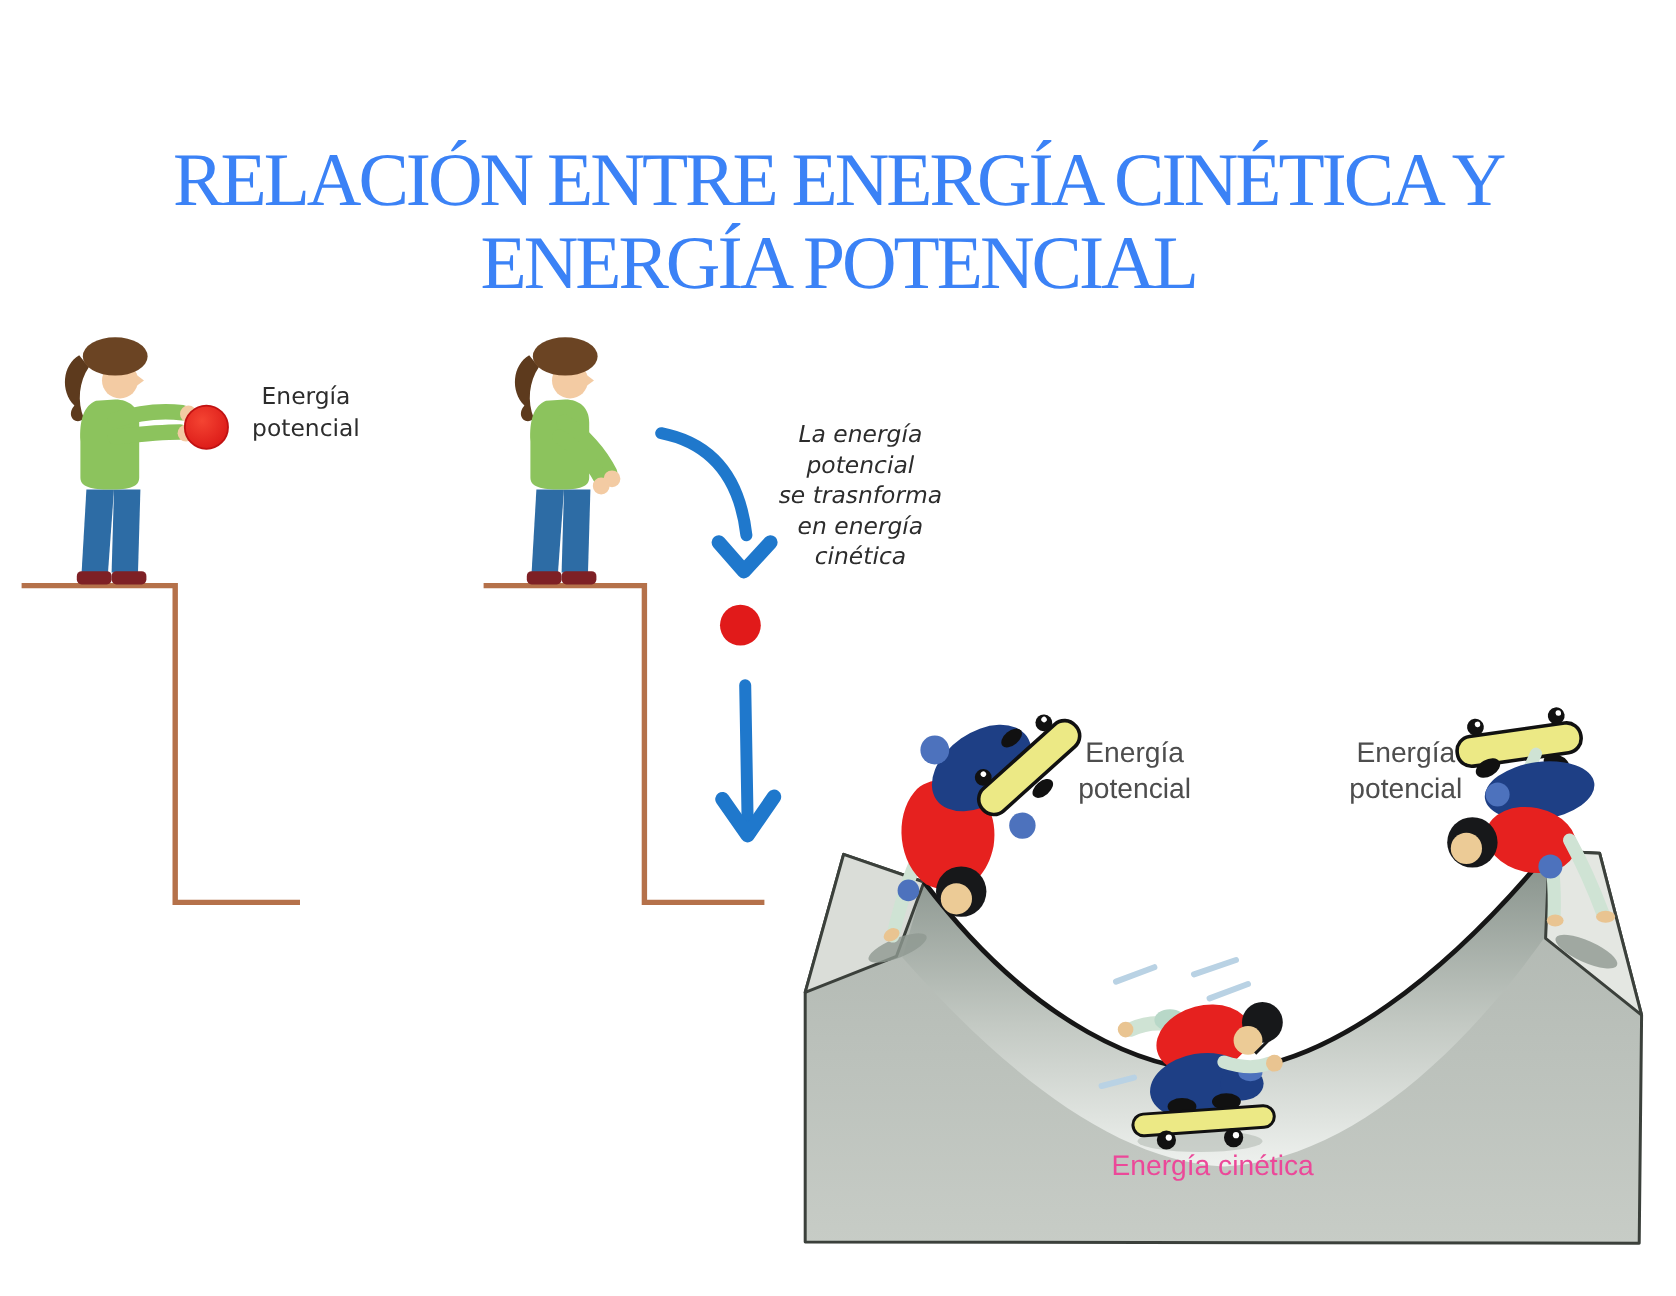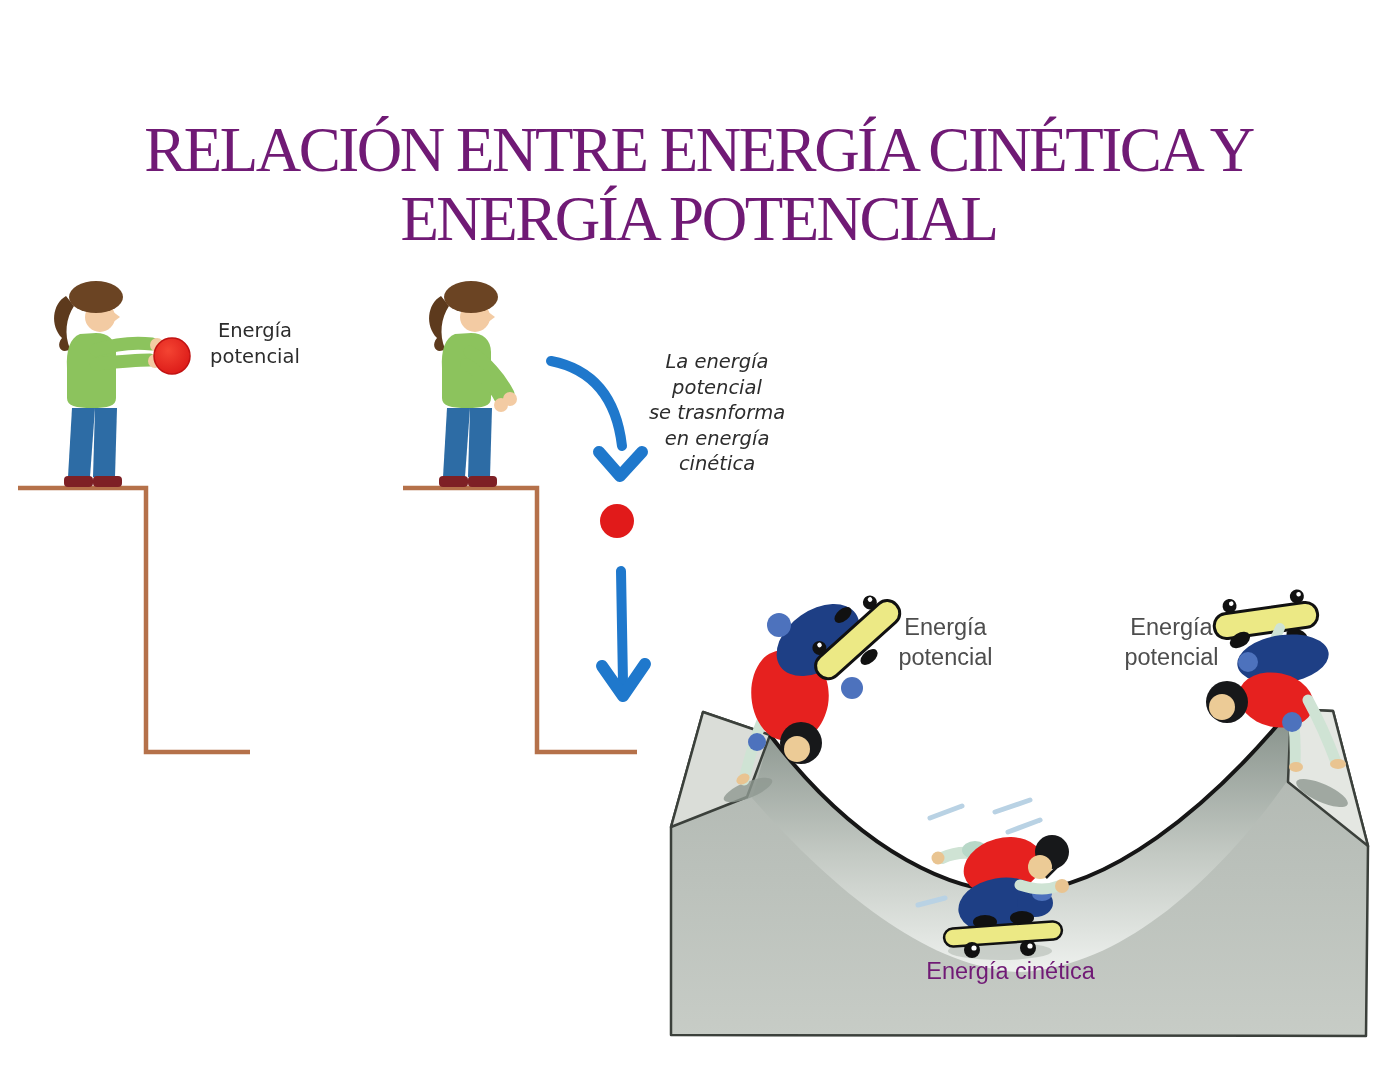--- a/index.html
+++ b/index.html
@@ -1,31 +1,31 @@
 <!DOCTYPE html>
 <html><head>
 <meta charset="utf-8">
 <style>
   html,body{margin:0;padding:0;background:#ffffff;}
   .page{position:relative;width:1397px;height:1080px;background:#ffffff;overflow:hidden;
         font-family:"Liberation Sans",sans-serif;}
   .title{position:absolute;left:0;right:0;top:116px;text-align:center;
-         font-family:"Liberation Serif",serif;color:#701a75;
+         font-family:"Liberation Serif",serif;color:#3b82f6;
          font-size:63px;line-height:1.1;letter-spacing:-2.5px;font-weight:400;}
   .scene-svg{position:absolute;left:0;top:0;}
   .lbl{position:absolute;white-space:pre-line;}
   .lbl-dark{font-family:"DejaVu Sans",sans-serif;color:#2c2c2c;font-size:19.5px;
             line-height:26px;text-align:center;font-weight:500;}
   .lbl-ramp{font-family:"Liberation Sans",sans-serif;color:#4d4d4d;font-size:23.5px;
             line-height:30px;text-align:center;font-weight:400;}
   #label-potential-1{left:180px;top:318px;width:150px;}
   #label-transform{left:617px;top:349px;width:200px;line-height:25.5px;font-style:italic;}
   #label-potential-ramp-left{left:868px;top:612px;width:155px;}
   #label-potential-ramp-right{left:1094px;top:612px;width:155px;}
-  #label-kinetic{left:908px;top:956px;width:205px;color:#701a75;}
+  #label-kinetic{left:908px;top:956px;width:205px;color:#ec4899;}
 </style>
 </head>
 <body>
 
 <div class="page">
 
   <div class="title">
     <div>RELACIÓN ENTRE ENERGÍA CINÉTICA Y</div>
     <div>ENERGÍA POTENCIAL</div>
   </div>

